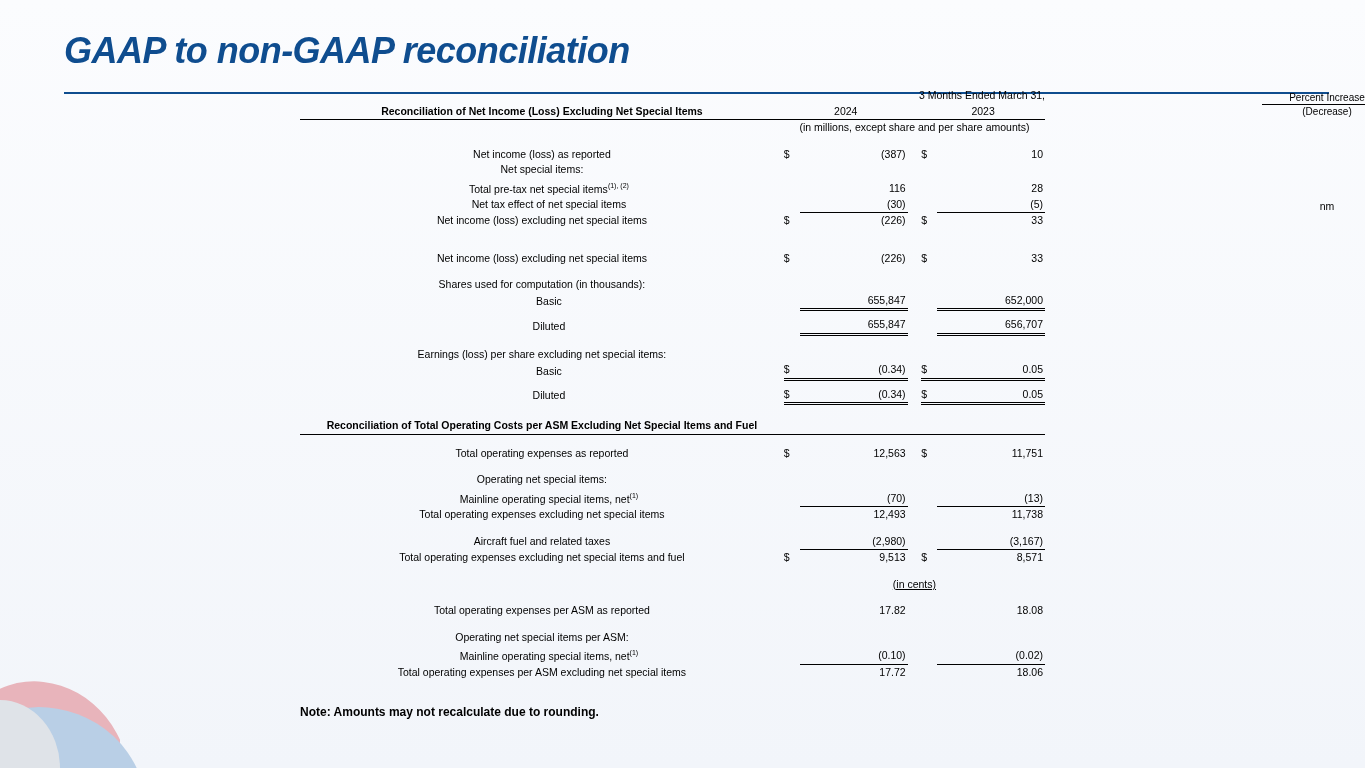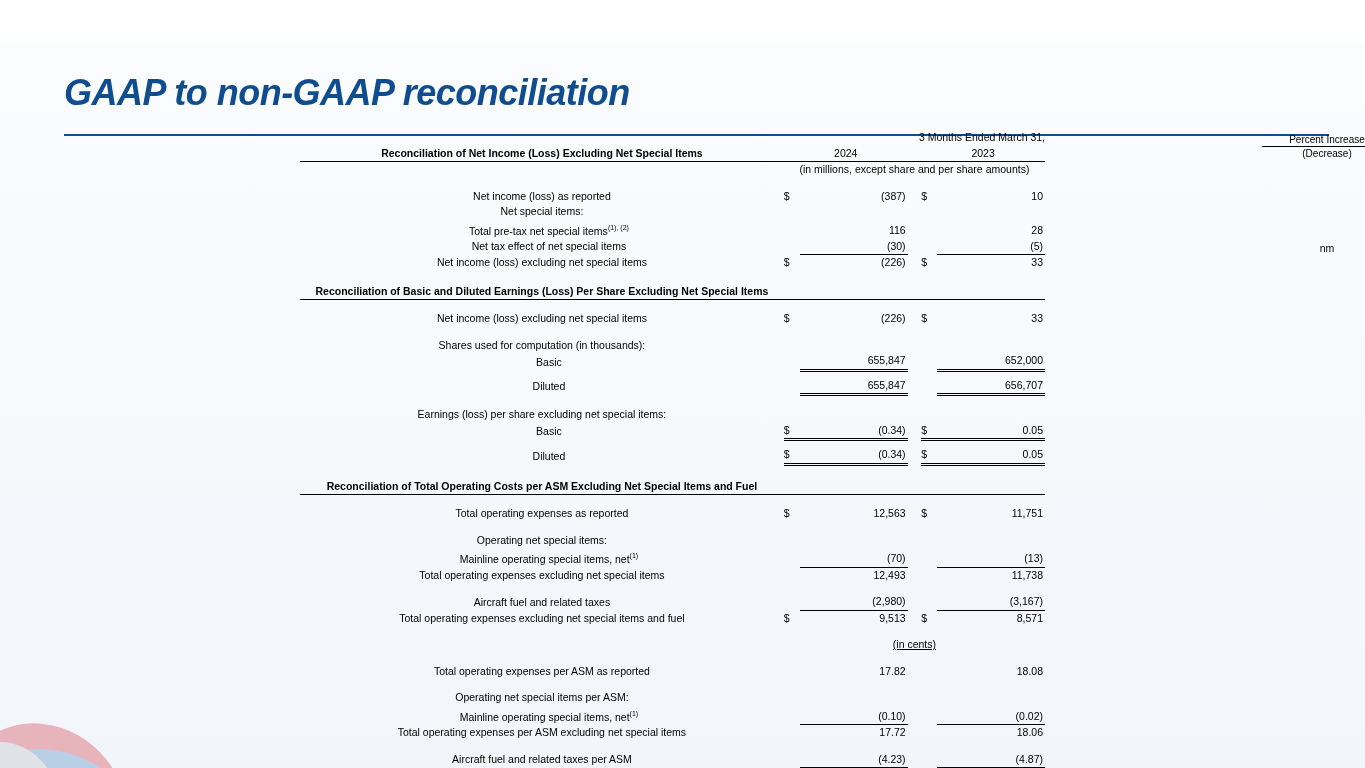--- a/index.html
+++ b/index.html
@@ -11,21 +11,20 @@
     height: 768px;
     background: #ffffff;
     font-family: "Liberation Sans", sans-serif;
     overflow: hidden;
     position: relative;
   }
   .slide {
     position: absolute;
     inset: 0;
     background: linear-gradient(180deg, #fbfcfe 0%, #f2f5fa 100%);
-    margin-top: 42px;
   }
   
   .title {
     position: absolute;
     left: 64px;
     top: 30px;
     font-size: 36px;
     font-weight: bold;
     font-style: italic;
     color: #0f4d8f;
@@ -274,24 +273,20 @@
           <td class="val">(226)</td>
           <td></td>
           <td class="cur">$</td>
           <td class="val">33</td>
         </tr>
 
         <tr class="blank">
             <td colspan="6"></td>
           </tr>
 
-        <tr class="sec-head">
-          <td class="lbl">Reconciliation of Basic and Diluted Earnings (Loss) Per Share Excluding Net Special Items</td>
-          <td colspan="5"></td>
-        </tr>
 
         <tr class="blank">
             <td colspan="6"></td>
           </tr>
 
         <tr>
           <td class="lbl">Net income (loss) excluding net special items</td>
           <td class="cur">$</td>
           <td class="val">(226)</td>
           <td></td>
@@ -465,27 +460,19 @@
           <td class="val">17.72</td>
           <td></td>
           <td></td>
           <td class="val">18.06</td>
         </tr>
 
         <tr class="blank">
             <td colspan="6"></td>
           </tr>
 
-        <tr>
-          <td class="lbl">Aircraft fuel and related taxes per ASM</td>
-          <td></td>
-          <td class="val u-single">(4.23)</td>
-          <td></td>
-          <td></td>
-          <td class="val u-single">(4.87)</td>
-        </tr>
       </tbody>
     </table>
 
     <div class="note">Note: Amounts may not recalculate due to rounding.</div>
 
   </div>
 </div>
 
 </body></html>

